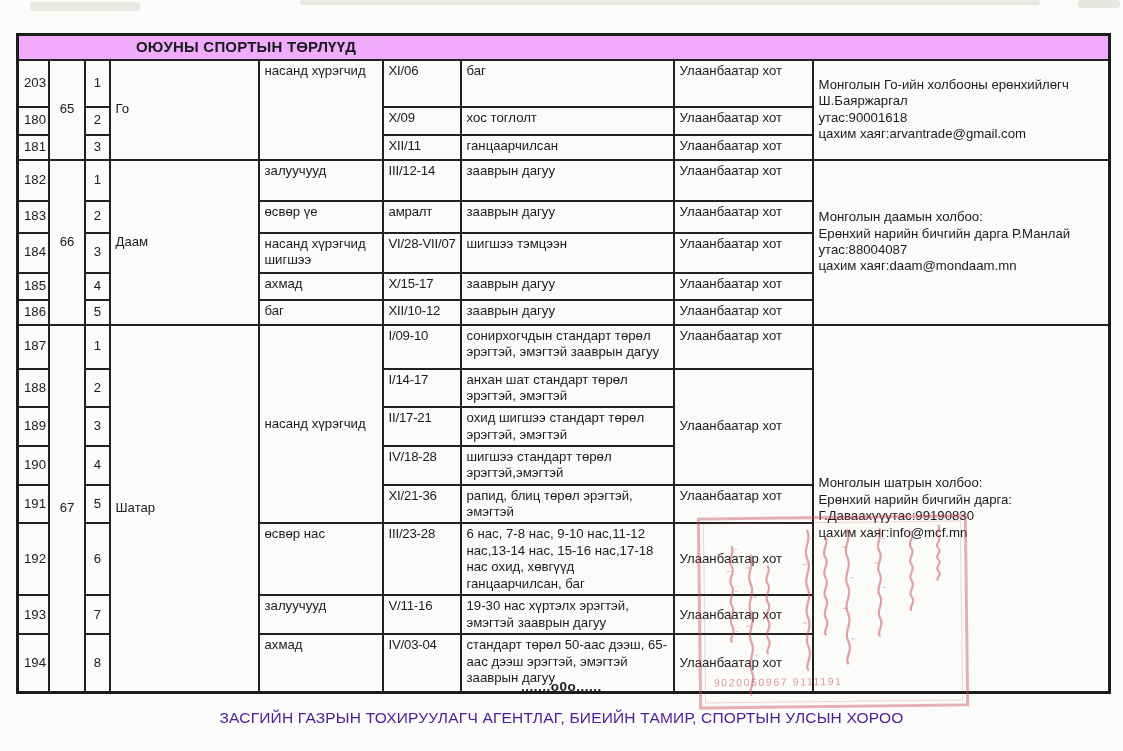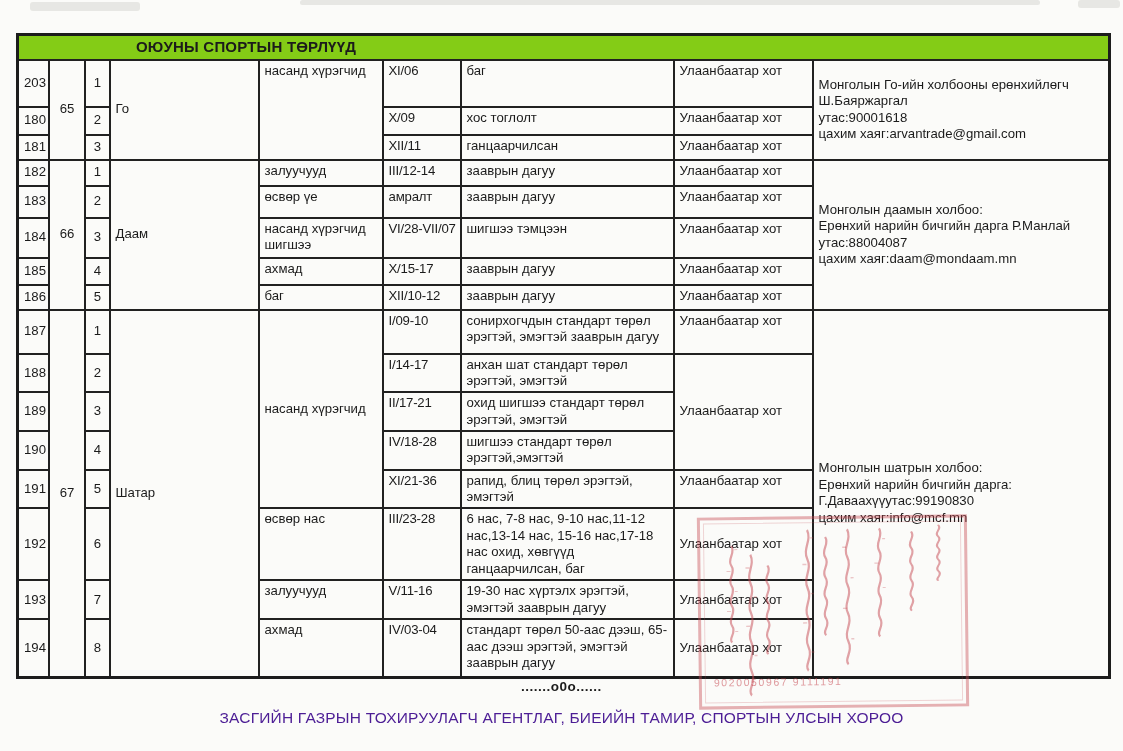--- a/index.html
+++ b/index.html
@@ -15,21 +15,21 @@
     border-collapse:collapse;table-layout:fixed;
     border:3px solid #1c1c1c;
   }
   #main-table td{
     border:2px solid #212121;
     padding:2px 4px 2px 5px;
     vertical-align:top;
     font-size:13.2px;line-height:1.24;
     overflow:hidden;
   }
-  .title-cell{background:#84cc16;}
+  .title-cell{background:#f0abfc;}
   .doc-title{font-weight:bold;font-size:15px;padding-left:112px;letter-spacing:.2px;}
   .c-num,.c-group,.c-sub{text-align:center;vertical-align:middle !important;font-size:13.6px;}
   .c-sport{vertical-align:middle !important;font-size:13.6px;}
   .vm{vertical-align:middle !important;}
   .contact{white-space:pre-line;padding-left:7px;font-size:13px;margin-top:16px;}
   .datecell{white-space:nowrap;font-size:12.6px;letter-spacing:-.2px;}
   
   .footer-sep{
     position:absolute;left:0;top:679px;width:1123px;text-align:center;
     font-weight:bold;font-size:13.5px;letter-spacing:.5px;
@@ -106,21 +106,21 @@
     <td>Улаанбаатар хот</td>
   </tr>
   <tr style="height:25px">
     <td class="c-num">181</td>
     <td class="c-sub">3</td>
     <td class="datecell">XII/11</td>
     <td>ганцаарчилсан</td>
     <td>Улаанбаатар хот</td>
   </tr>
 
-  <tr style="height:26px">
+  <tr style="height:41px">
     <td class="c-num">182</td>
     <td class="c-group" rowspan="5">66</td>
     <td class="c-sub">1</td>
     <td class="c-sport" rowspan="5">Даам</td>
     <td>залуучууд</td>
     <td class="datecell">III/12-14</td>
     <td>зааврын дагуу</td>
     <td>Улаанбаатар хот</td>
     <td class="contact vm" rowspan="5">Монголын даамын холбоо:
 Ерөнхий нарийн бичгийн дарга Р.Манлай

